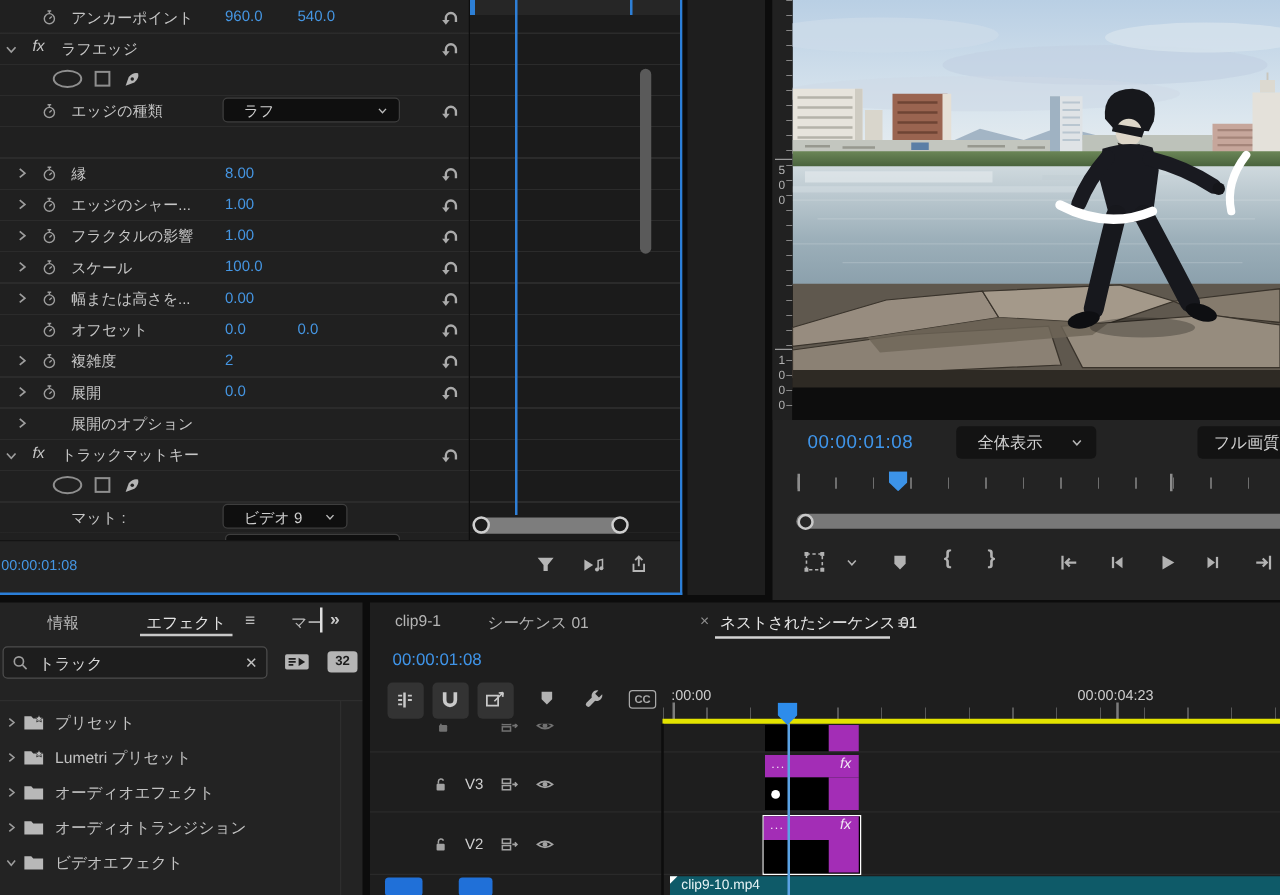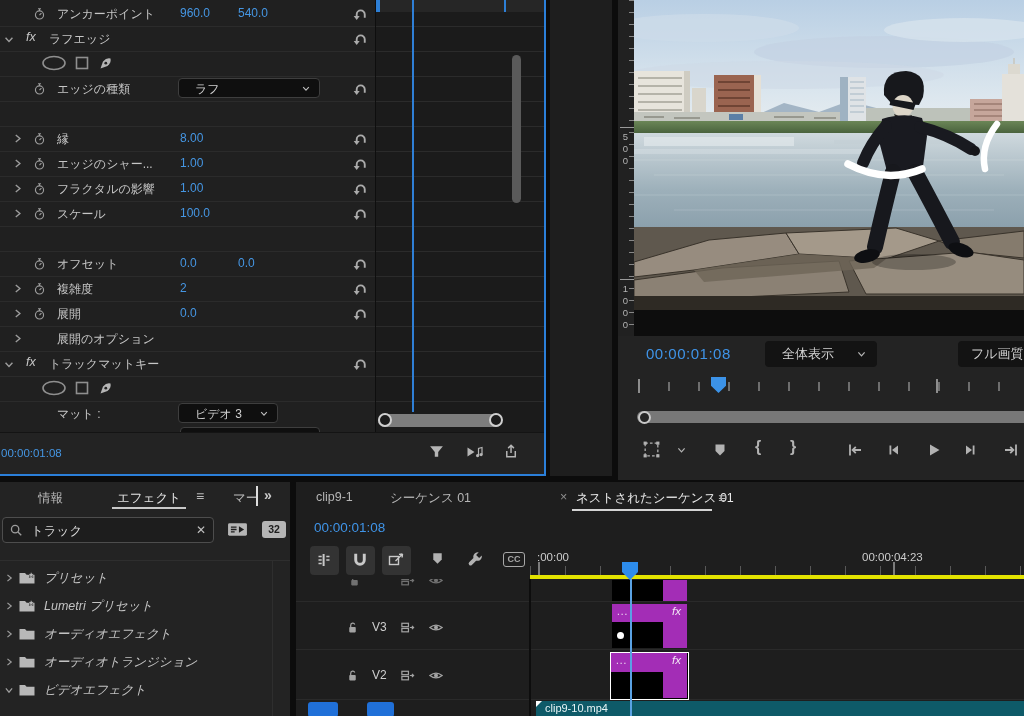--- a/index.html
+++ b/index.html
@@ -79,21 +79,21 @@
   #fxp-over{left:264px;top:5px;font-size:14px;font-weight:bold;color:#c9c9c9;}
   #fxp-search{left:2px;top:35px;width:212px;height:26px;background:#1d1d1d;border:1px solid #4d4d4d;border-radius:4px;}
   #fxp-search .ic{position:absolute;left:6px;top:5px;width:14px;height:14px;color:#9d9d9d;}
   #fxp-sval{position:absolute;left:28px;top:5px;font-size:12.5px;color:#d8d8d8;}
   #fxp-clear{position:absolute;left:193px;top:5px;font-size:12px;color:#c0c0c0;}
   #badge-accel{left:226px;top:39px;width:23px;height:17px;color:#b5b5b5;}
   #badge-32{left:262px;top:39px;width:24px;height:17px;background:#b5b5b5;border-radius:3px;
     color:#1d1d1d;font-size:10.5px;font-weight:bold;text-align:center;line-height:17px;}
   #fxp-listtop{left:0;top:78px;width:290px;height:1px;background:#2e2e2e;}
   #fxp-listright{left:272px;top:78px;width:1px;height:156px;background:#2e2e2e;}
-  .fxrow{position:absolute;left:0;width:272px;height:28px;font-style:italic;}
+  .fxrow{position:absolute;left:0;width:272px;height:28px;}
   .fxrow .chev{position:absolute;left:4px;top:9px;width:10px;height:10px;color:#9d9d9d;}
   .fxrow .fold{position:absolute;left:18px;top:7px;width:18px;height:14px;color:#b8b8b8;}
   .fxrow .lbl{position:absolute;left:44px;top:6px;font-size:12.5px;color:#c2c2c2;white-space:nowrap;}
   
   #tl{left:296px;top:482px;width:728px;height:234px;background:#1e1e1e;overflow:hidden;}
   .ttab{position:absolute;top:8px;font-size:12.5px;color:#b5b5b5;white-space:nowrap;}
   #tl-underline{left:276px;top:27px;width:140px;height:2px;background:#d4d4d4;}
   #tl-tc{left:18px;top:38px;font-size:13.5px;color:#3f94e8;}
   .tlbtn{position:absolute;top:64px;width:29px;height:29px;background:#333333;border-radius:4px;}
   .tlbtn .ic{position:absolute;left:5px;top:5px;width:18px;height:18px;color:#c9c9c9;}
@@ -373,20 +373,33 @@
         </svg>
       <svg class="watch ic">
           <use href="#i-watch"></use>
         </svg>
       <span class="lbl">スケール</span>
       <span class="val v1">100.0</span>
       <svg class="reset ic">
           <use href="#i-reset"></use>
         </svg>
     </div>
+    <div class="row" style="top:226px">
+      <svg class="chev ic">
+          <use href="#i-chev-r"></use>
+        </svg>
+      <svg class="watch ic">
+          <use href="#i-watch"></use>
+        </svg>
+      <span class="lbl">幅または高さを...</span>
+      <span class="val v1">0.00</span>
+      <svg class="reset ic">
+          <use href="#i-reset"></use>
+        </svg>
+    </div>
 
     <div class="row" style="top:251px">
       <svg class="watch ic">
           <use href="#i-watch"></use>
         </svg>
       <span class="lbl">オフセット</span>
       <span class="val v1">0.0</span>
       <span class="val v2">0.0</span>
       <svg class="reset ic">
           <use href="#i-reset"></use>
@@ -445,21 +458,21 @@
           <use href="#i-rect"></use>
         </svg>
       <svg class="shape-pen ic">
           <use href="#i-pen"></use>
         </svg>
     </div>
 
     <div class="row" style="top:401px">
       <span class="lbl">マット :</span>
       <div class="dd" style="width:100px">
-        <span class="ddtxt">ビデオ 3</span>
+        <span class="ddtxt">ビデオ 9</span>
         <svg class="ddchev ic">
             <use href="#i-chev-d"></use>
           </svg>
       </div>
     </div>
     <div class="abs" style="left:180px;top:427px;width:140px;height:6px;background:#0f0f0f;border:1px solid #3e3e3e;border-radius:4px 4px 0 0"></div>
 
     <div id="ec-playhead" class="abs"></div>
     <div id="ec-vscroll" class="abs"></div>
     <div id="ec-zoombar" class="abs"></div>

